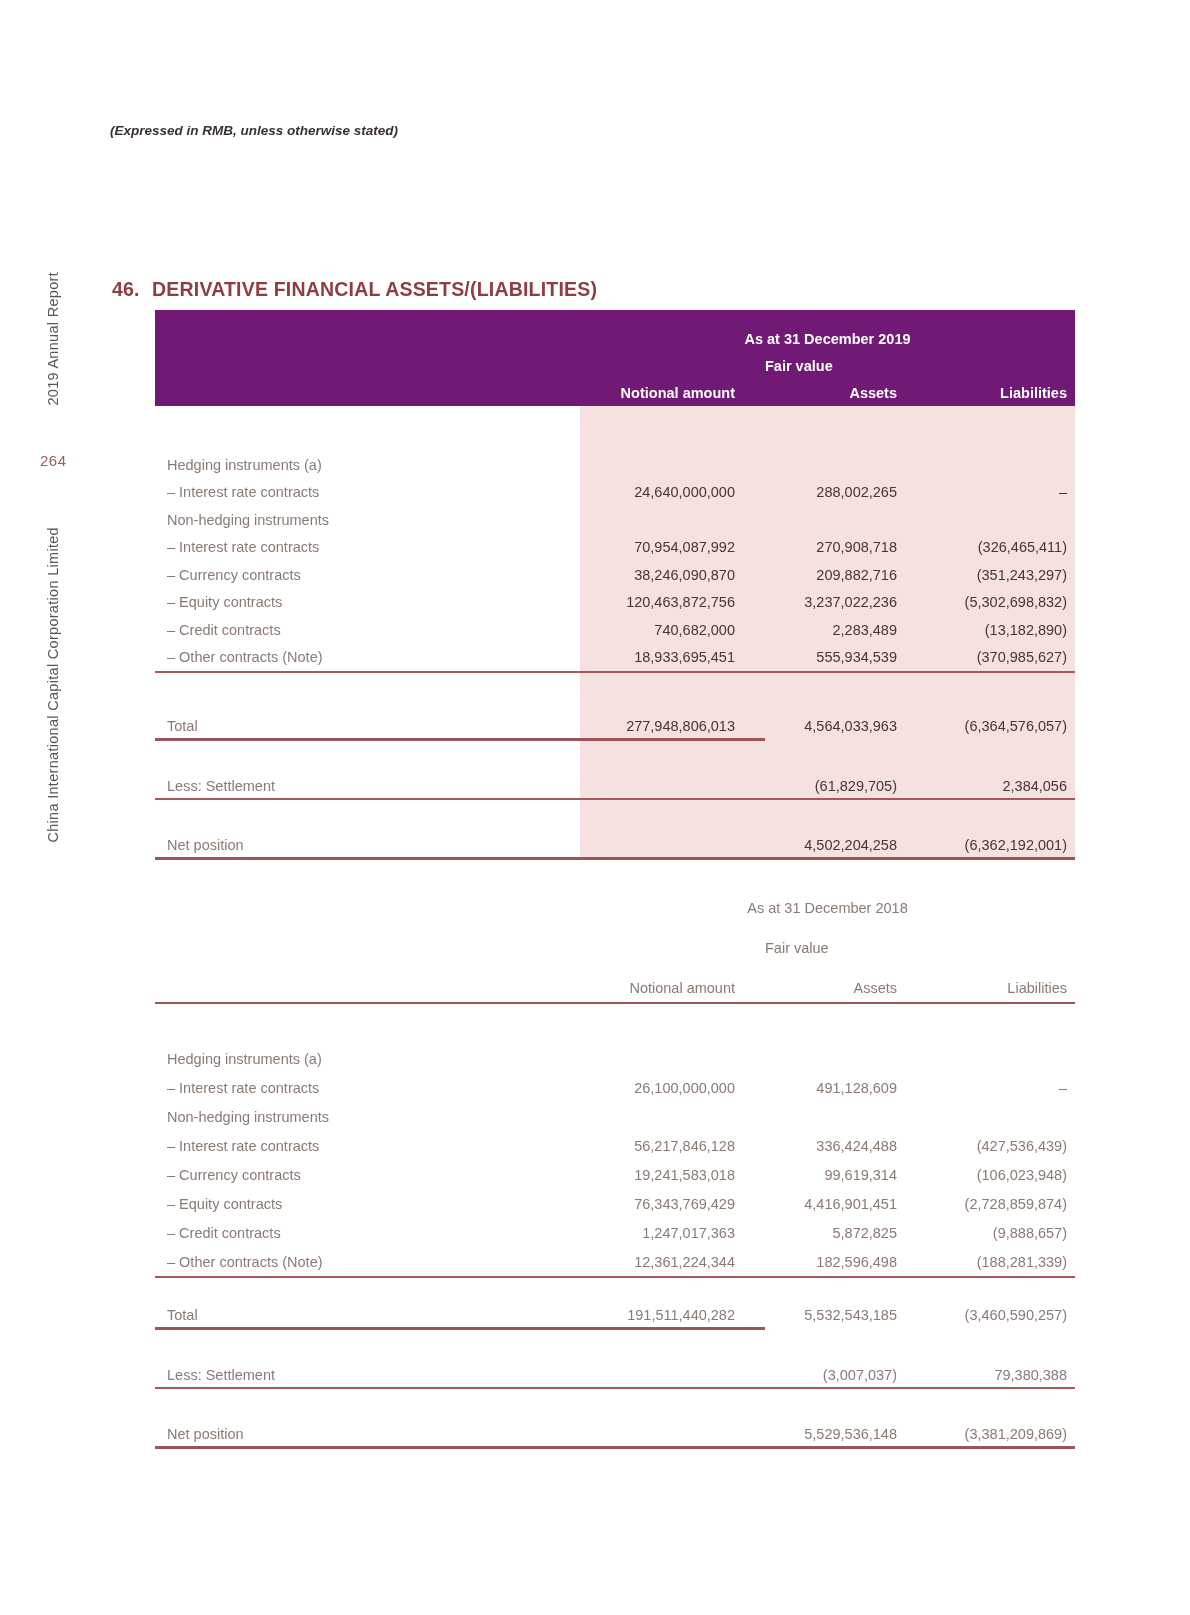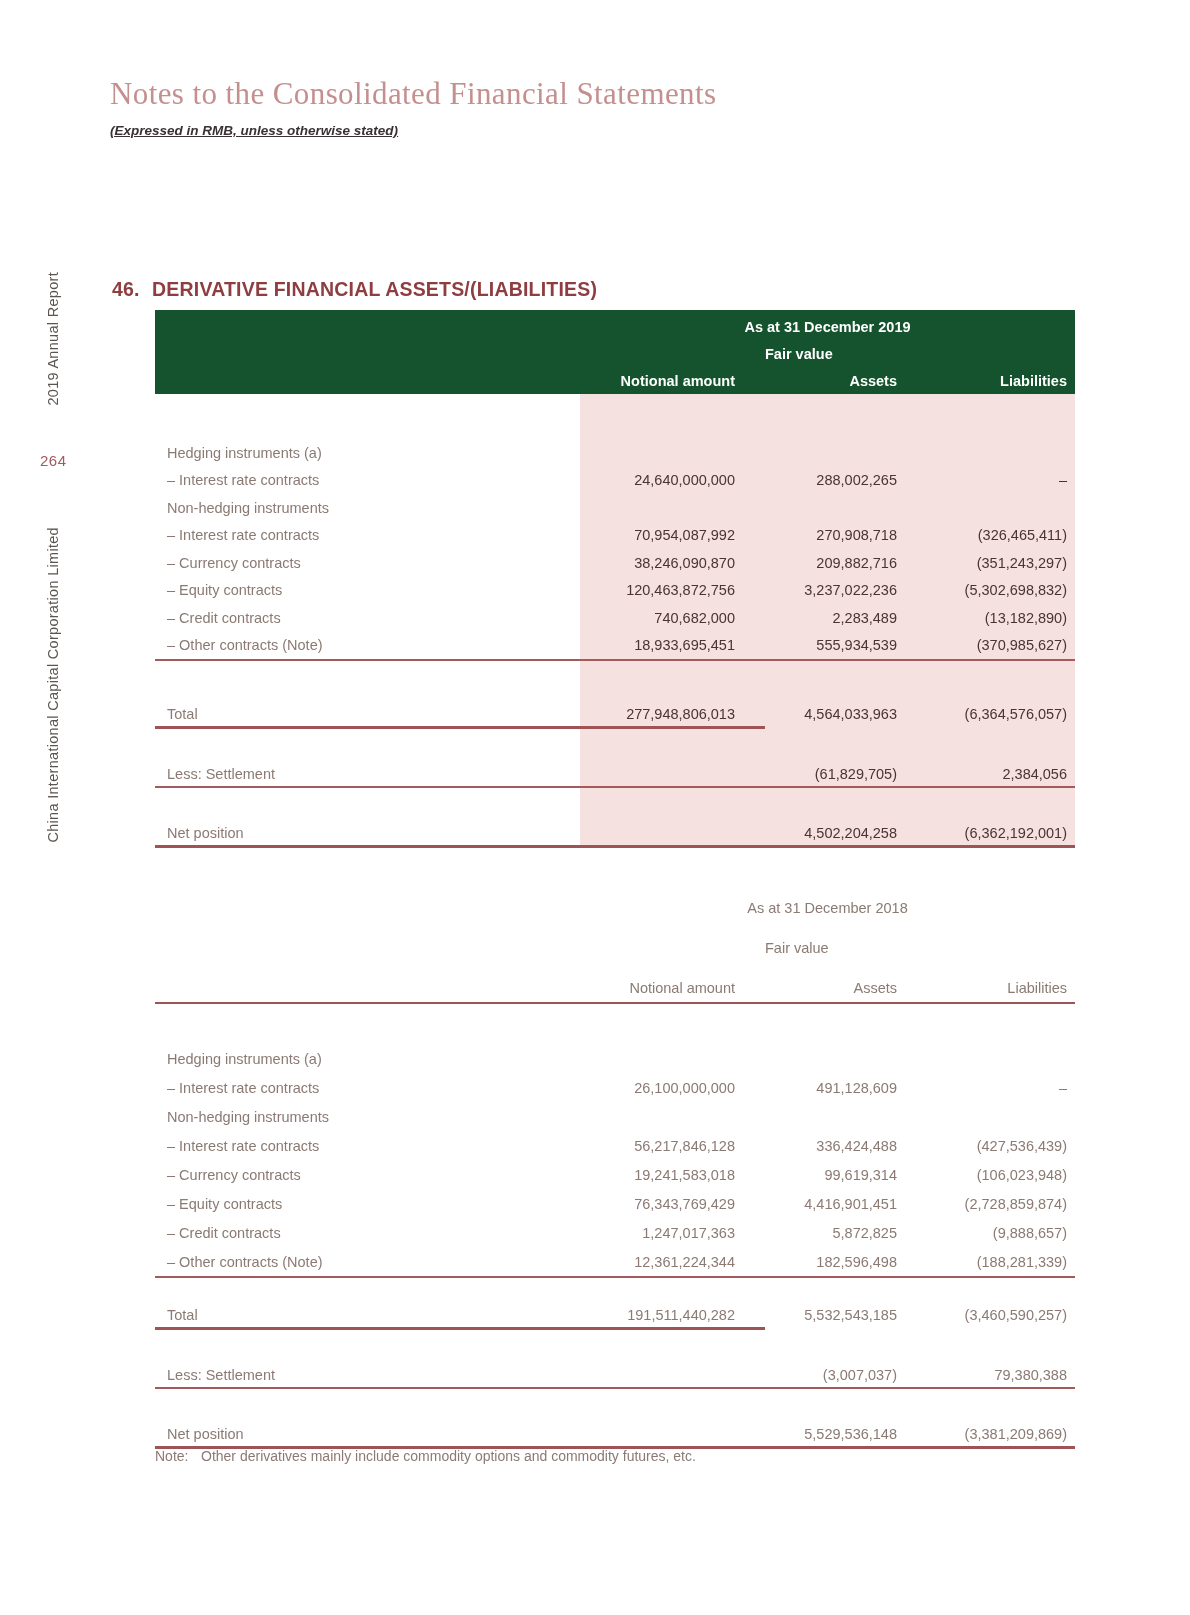--- a/index.html
+++ b/index.html
@@ -17,41 +17,41 @@
   .sb-company{left:45px;top:527px;}
   .sb-pagenum{position:absolute;left:40px;top:452px;font-size:15px;color:#a2595b;letter-spacing:.5px;}
   
   .doc-title{
     position:absolute;left:110px;top:76px;margin:0;
     font-family:"Liberation Serif",serif;font-weight:400;
     font-size:31px;color:#c4908f;letter-spacing:.4px;
   }
   .doc-subtitle{
     position:absolute;left:110px;top:123px;
-    font-size:13.5px;font-style:italic;font-weight:bold;color:#3a3134;text-decoration:underline;
+    font-size:13.5px;font-style:italic;font-weight:bold;color:#3a3134;
   }
   .section-heading{
     position:absolute;left:112px;top:278px;
     font-size:19.5px;font-weight:bold;color:#8e3d40;letter-spacing:.2px;
   }
   .section-heading .sec-no{display:inline-block;width:40px;}
   
   .fin-table{position:absolute;left:155px;width:920px;}
   .t1{top:310px;}
   .t2{top:882px;}
   .trow{display:grid;grid-template-columns:425px 185px 140px 170px;align-items:center;}
   .c-label{padding-left:12px;font-size:14.5px;color:#8b7a73;}
   .c-num{font-size:14.5px;text-align:right;}
   .c-num.n1{padding-right:30px;}
   .c-num.n2{padding-right:8px;}
   .c-num.n3{padding-right:8px;}
   .t1 .c-num{color:#4a3335;font-weight:normal;}
   .t2 .c-num{color:#8b7a73;font-weight:400;}
   
-  .t-head1{background:#14532d;padding-top:3px;height:81px;color:#ffffff;font-weight:bold;font-size:14.5px;}
+  .t-head1{background:#701a75;padding-top:15px;height:81px;color:#ffffff;font-weight:bold;font-size:14.5px;}
   .t-head1 .hr{height:27px;display:grid;align-items:center;}
   .hr-period{grid-template-columns:425px 1fr;}
   .hr-period>div{text-align:center;}
   .hr-fv{grid-template-columns:610px 1fr;}
   .hr-fv>div{text-align:left;padding-right:24px;}
   .t-head1 .c-num{color:#ffffff;font-weight:bold;}
   
   .t-head2{font-size:14.5px;color:#8b7a73;}
   .t-head2 .hr{height:28px;display:grid;align-items:center;margin-top:12px;}
   .t-head2 .c-num{color:#8b7a73;font-weight:400;}
@@ -71,21 +71,20 @@
 </style>
 </head>
 <body>
 
 <div class="page">
 
   <div class="v-text sb-report">2019 Annual Report</div>
   <div class="sb-pagenum">264</div>
   <div class="v-text sb-company">China International Capital Corporation Limited</div>
 
-  <h1 class="doc-title">Notes to the Consolidated Financial Statements</h1>
   <div class="doc-subtitle">(Expressed in RMB, unless otherwise stated)</div>
 
   <div class="section-heading">
     <span class="sec-no">46.</span><span>DERIVATIVE FINANCIAL ASSETS/(LIABILITIES)</span>
   </div>
 
   <section class="fin-table t1">
     <header class="t-head1">
       <div class="hr hr-period">
           <div></div>
@@ -277,17 +276,14 @@
       <div class="trow r25">
         <div class="c-label">Net position</div>
         <div class="c-num n1"></div>
         <div class="c-num n2">5,529,536,148</div>
         <div class="c-num n3">(3,381,209,869)</div>
       </div>
       <div class="rule-thick"></div>
     </div>
   </section>
 
-  <div class="note-row">
-    <span class="note-label">Note:</span><span>Other derivatives mainly include commodity options and commodity futures, etc.</span>
-  </div>
 
 </div>
 
 </body></html>

